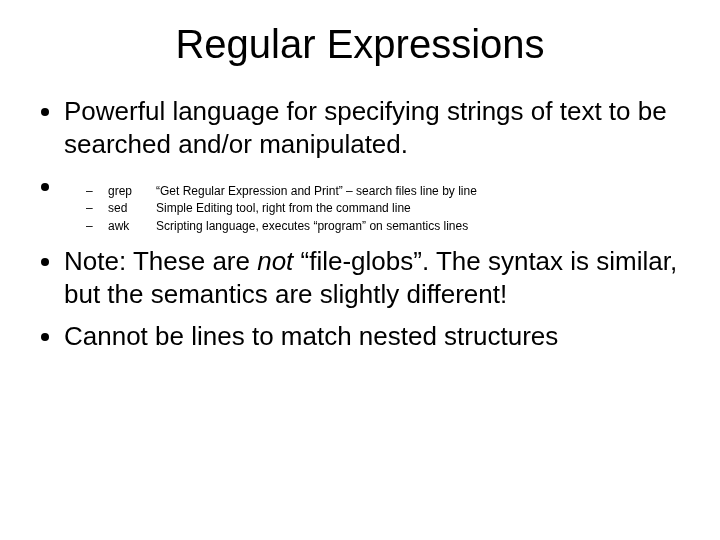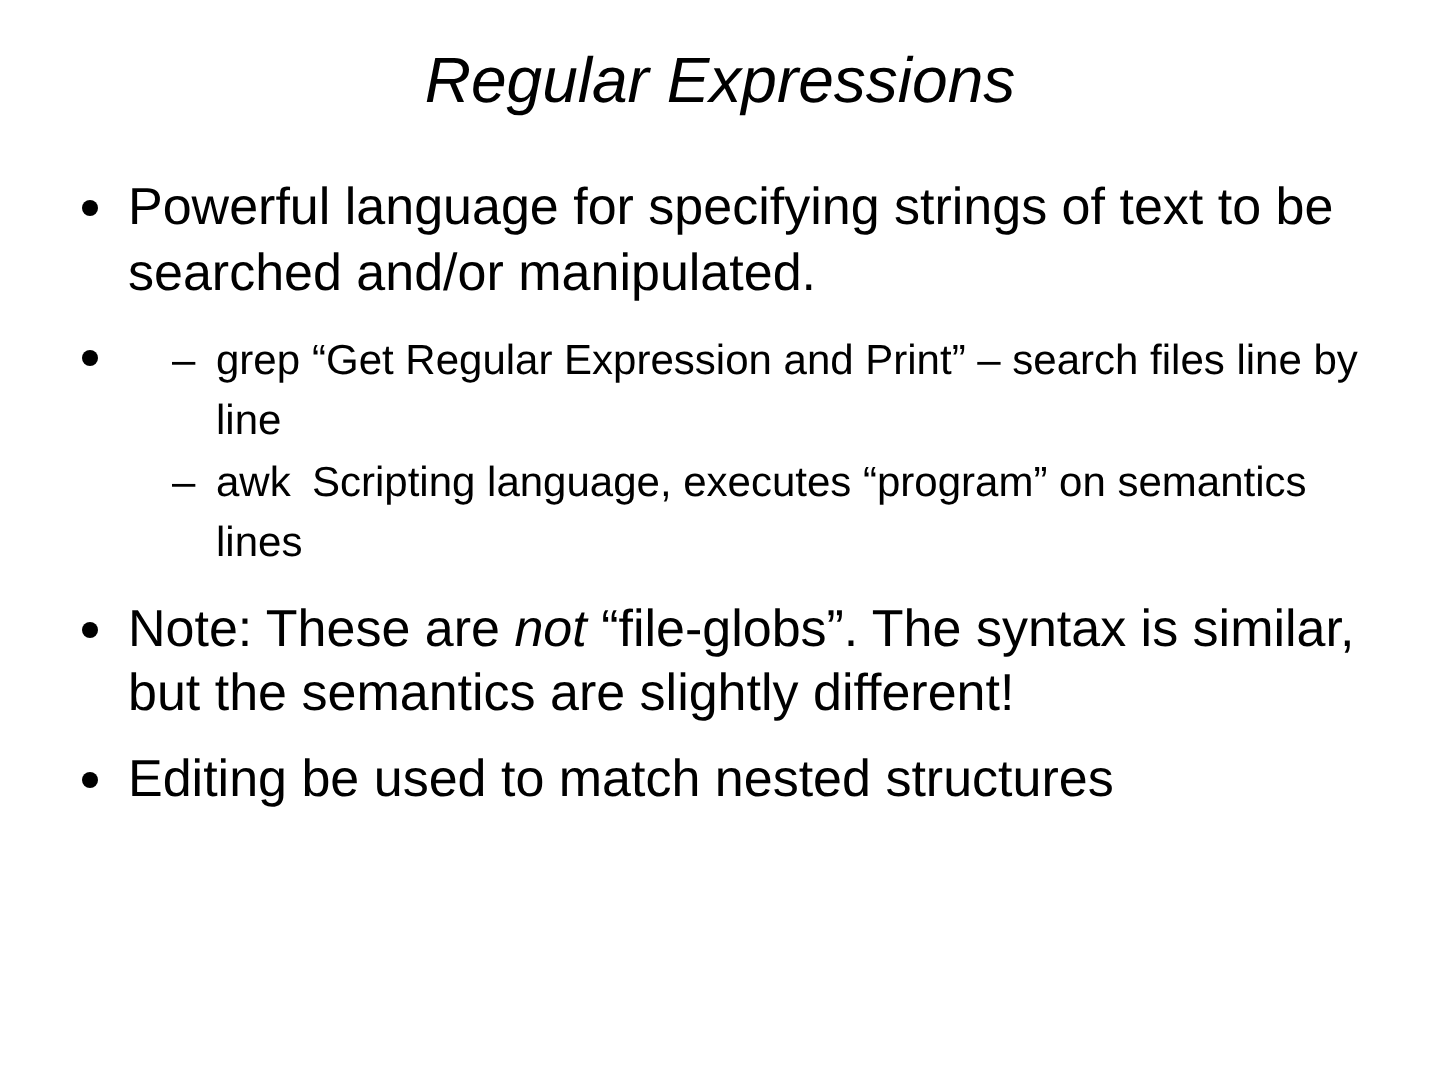--- a/index.html
+++ b/index.html
@@ -11,43 +11,42 @@
     font-family: Arial, Helvetica, sans-serif;
     color: #000;
   }
   .slide {
     box-sizing: border-box;
     width: 720px;
     height: 540px;
     padding: 22px 34px 0 34px;
   }
   .title {
-    font-size: 32px;
+    font-size: 40px;
     text-align: center;
     font-weight: normal;
     margin: 0 0 28px 0;
-    font-style: italic;
   }
   ul.level1 {
     list-style: disc;
     margin: 0;
     padding-left: 30px;
   }
   ul.level1 > li {
     font-size: 26px;
     line-height: 1.25;
     margin-bottom: 10px;
   }
   ul.level2 {
     list-style: none;
     margin: 6px 0 0 0;
     padding-left: 22px;
   }
   ul.level2 > li {
-    font-size: 21px;
+    font-size: 12px;
     line-height: 1.45;
     position: relative;
     padding-left: 22px;
   }
   ul.level2 > li::before {
     content: "–";
     position: absolute;
     left: 0;
   }
   .tool {
@@ -62,22 +61,23 @@
 <div class="slide">
   <h1 class="title">Regular Expressions</h1>
 
   <ul class="level1">
 
     <li>Powerful language for specifying strings of text to be searched and/or manipulated.</li>
 
     <li>
       <ul class="level2">
         <li><span class="tool">grep</span><span>“Get Regular Expression and Print” – search files line by line</span></li>
+        <li><span class="tool">sed</span><span>Simple Editing tool, right from the command line</span></li>
         <li><span class="tool">awk</span><span>Scripting language, executes “program” on semantics lines</span></li>
       </ul>
     </li>
 
     <li><span>Note: These are </span><span class="ital">not</span><span> “file-globs”. The syntax is similar, but the semantics are slightly different!</span></li>
 
-    <li>Editing be used to match nested structures</li>
+    <li>Cannot be lines to match nested structures</li>
 
   </ul>
 </div>
 
 </body></html>

